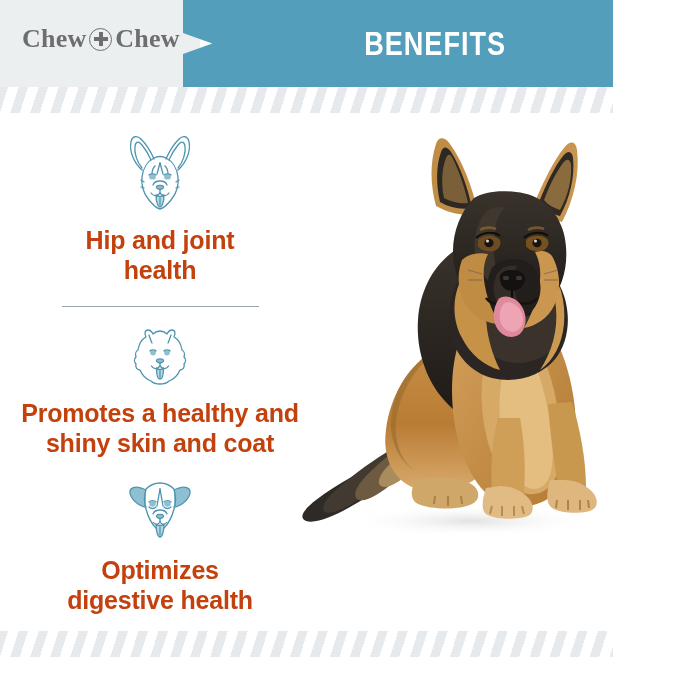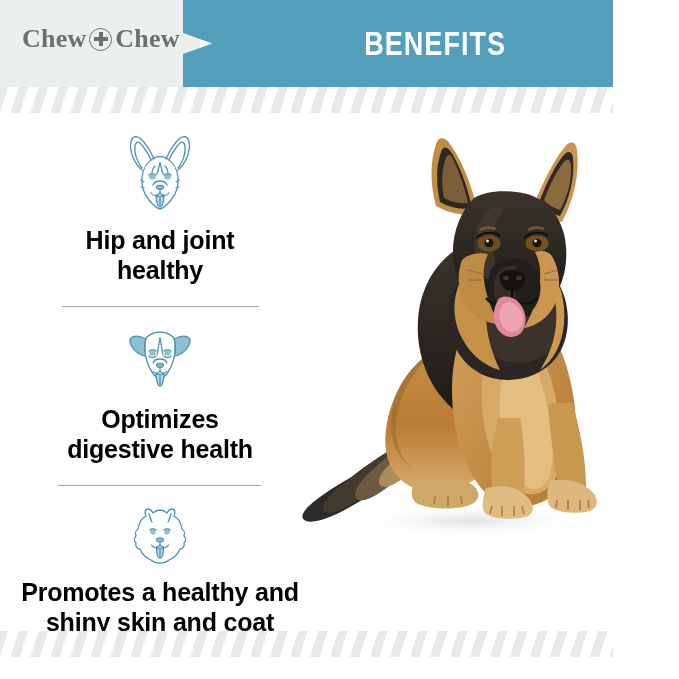--- a/index.html
+++ b/index.html
@@ -148,21 +148,21 @@
     position: relative;
     width: 320px;
     text-align: center;
   }
   .benefit-icon {
     display: flex;
     justify-content: center;
     align-items: flex-end;
   }
   .benefit-label {
-    color: #000000;
+    color: #c2410c;
     font-weight: bold;
     line-height: 1.18;
     letter-spacing: -0.2px;
     margin-top: 12px;
   }
   .b1 .benefit-label { font-size: 25px; }
   .b2 .benefit-label { font-size: 25px; }
   .b3 .benefit-label { font-size: 25px; }
 
   .divider {
@@ -239,67 +239,23 @@
           <path d="M48 68 L48 75"></path>
 
           <path d="M32 52 L29 50"></path>
           <path d="M32 58 L29 57"></path>
           <path d="M64 52 L67 50"></path>
           <path d="M64 58 L67 57"></path>
         </svg>
       </div>
       <div class="benefit-label">
         <div>Hip and joint</div>
-        <div>healthy</div>
+        <div>health</div>
       </div>
       <div class="divider d1"></div>
-    </div>
-
-    <div class="benefit b2" style="margin-top:18px;">
-      <div class="benefit-icon">
-        <svg width="90" height="68" viewBox="0 0 90 68" fill="none" stroke="#4e94ae" stroke-width="1.3" stroke-linecap="round" stroke-linejoin="round">
-
-          <path d="M31 14 C25 11 19 10 16 13 C13 17 17 24 23 28 C26 30 29 31 31 31" fill="#8fc0d2" stroke="#4e94ae"></path>
-
-          <path d="M59 14 C65 11 71 10 74 13 C77 17 73 24 67 28 C64 30 61 31 59 31" fill="#8fc0d2" stroke="#4e94ae"></path>
-
-          <path d="M31 13 C35 9 40 7 45 7 C50 7 55 9 59 13
-                   C61 20 61 27 59 33
-                   C57 41 53 48 49 52
-                   C47 54 46 55 45 55
-                   C44 55 43 54 41 52
-                   C37 48 33 41 31 33
-                   C29 27 29 20 31 13 Z"></path>
-
-          <path d="M45 13 L42 30"></path>
-          <path d="M45 13 L48 30"></path>
-
-          <ellipse cx="37.5" cy="28" rx="3.2" ry="2.8" fill="#8fc0d2" stroke="none"></ellipse>
-          <ellipse cx="52.5" cy="28" rx="3.2" ry="2.8" fill="#8fc0d2" stroke="none"></ellipse>
-          <path d="M34 26 C35.5 24.2 39.5 24.2 41 26"></path>
-          <path d="M49 26 C50.5 24.2 54.5 24.2 56 26"></path>
-          <path d="M34 31 C36 33 39 33 41 31"></path>
-          <path d="M49 31 C51 33 54 33 56 31"></path>
-
-          <path d="M38 38 C39 35 42 34 45 34 C48 34 51 35 52 38"></path>
-          <path d="M41.5 39.5 C42.5 38 47.5 38 48.5 39.5 C49 41 47 42.5 45 42.5 C43 42.5 41 41 41.5 39.5 Z" fill="#8fc0d2" stroke="#4e94ae"></path>
-          <path d="M45 42.5 L45 46"></path>
-
-          <path d="M45 46 C43 49 40 49 38.5 46.5"></path>
-          <path d="M45 46 C47 49 50 49 51.5 46.5"></path>
-
-          <path d="M41 48 C41 56 43 61 45 61 C47 61 49 56 49 48 C47 50 43 50 41 48 Z" fill="#b9d8e4" stroke="#4e94ae"></path>
-          <path d="M45 51 L45 59"></path>
-        </svg>
-      </div>
-      <div class="benefit-label">
-        <div>Optimizes</div>
-        <div>digestive health</div>
-      </div>
-      <div class="divider d2"></div>
     </div>
 
     <div class="benefit b3" style="margin-top:18px;">
       <div class="benefit-icon">
         <svg width="78" height="62" viewBox="0 0 78 62" fill="none" stroke="#4e94ae" stroke-width="1.3" stroke-linecap="round" stroke-linejoin="round">
 
           <path d="M25 12 C23 8 24 5 27 5 C29 5 31 7 32 9
                    C34 7 36 6 39 6 C42 6 44 7 46 9
                    C47 7 49 5 51 5 C54 5 55 8 53 12
                    C57 14 60 19 61 25
@@ -326,20 +282,64 @@
           <path d="M39 41 C42 45 46 44 47.5 41"></path>
 
           <path d="M35.5 43 C35.5 50 37 54 39 54 C41 54 42.5 50 42.5 43 C41 45 37 45 35.5 43 Z" fill="#b9d8e4" stroke="#4e94ae"></path>
           <path d="M39 46 L39 52"></path>
         </svg>
       </div>
       <div class="benefit-label">
         <div>Promotes a healthy and</div>
         <div>shiny skin and coat</div>
       </div>
+    </div>
+
+    <div class="benefit b2" style="margin-top:18px;">
+      <div class="benefit-icon">
+        <svg width="90" height="68" viewBox="0 0 90 68" fill="none" stroke="#4e94ae" stroke-width="1.3" stroke-linecap="round" stroke-linejoin="round">
+
+          <path d="M31 14 C25 11 19 10 16 13 C13 17 17 24 23 28 C26 30 29 31 31 31" fill="#8fc0d2" stroke="#4e94ae"></path>
+
+          <path d="M59 14 C65 11 71 10 74 13 C77 17 73 24 67 28 C64 30 61 31 59 31" fill="#8fc0d2" stroke="#4e94ae"></path>
+
+          <path d="M31 13 C35 9 40 7 45 7 C50 7 55 9 59 13
+                   C61 20 61 27 59 33
+                   C57 41 53 48 49 52
+                   C47 54 46 55 45 55
+                   C44 55 43 54 41 52
+                   C37 48 33 41 31 33
+                   C29 27 29 20 31 13 Z"></path>
+
+          <path d="M45 13 L42 30"></path>
+          <path d="M45 13 L48 30"></path>
+
+          <ellipse cx="37.5" cy="28" rx="3.2" ry="2.8" fill="#8fc0d2" stroke="none"></ellipse>
+          <ellipse cx="52.5" cy="28" rx="3.2" ry="2.8" fill="#8fc0d2" stroke="none"></ellipse>
+          <path d="M34 26 C35.5 24.2 39.5 24.2 41 26"></path>
+          <path d="M49 26 C50.5 24.2 54.5 24.2 56 26"></path>
+          <path d="M34 31 C36 33 39 33 41 31"></path>
+          <path d="M49 31 C51 33 54 33 56 31"></path>
+
+          <path d="M38 38 C39 35 42 34 45 34 C48 34 51 35 52 38"></path>
+          <path d="M41.5 39.5 C42.5 38 47.5 38 48.5 39.5 C49 41 47 42.5 45 42.5 C43 42.5 41 41 41.5 39.5 Z" fill="#8fc0d2" stroke="#4e94ae"></path>
+          <path d="M45 42.5 L45 46"></path>
+
+          <path d="M45 46 C43 49 40 49 38.5 46.5"></path>
+          <path d="M45 46 C47 49 50 49 51.5 46.5"></path>
+
+          <path d="M41 48 C41 56 43 61 45 61 C47 61 49 56 49 48 C47 50 43 50 41 48 Z" fill="#b9d8e4" stroke="#4e94ae"></path>
+          <path d="M45 51 L45 59"></path>
+        </svg>
+      </div>
+      <div class="benefit-label">
+        <div>Optimizes</div>
+        <div>digestive health</div>
+      </div>
+      <div class="divider d2"></div>
     </div>
 
   </div>
 
   <div class="dog-wrap">
     <svg width="340" height="415" viewBox="0 0 340 415">
       <defs>
         <linearGradient id="tanG" x1="0" y1="0" x2="0" y2="1">
           <stop offset="0%" stop-color="#c98f45"></stop>
           <stop offset="55%" stop-color="#b97c35"></stop>

